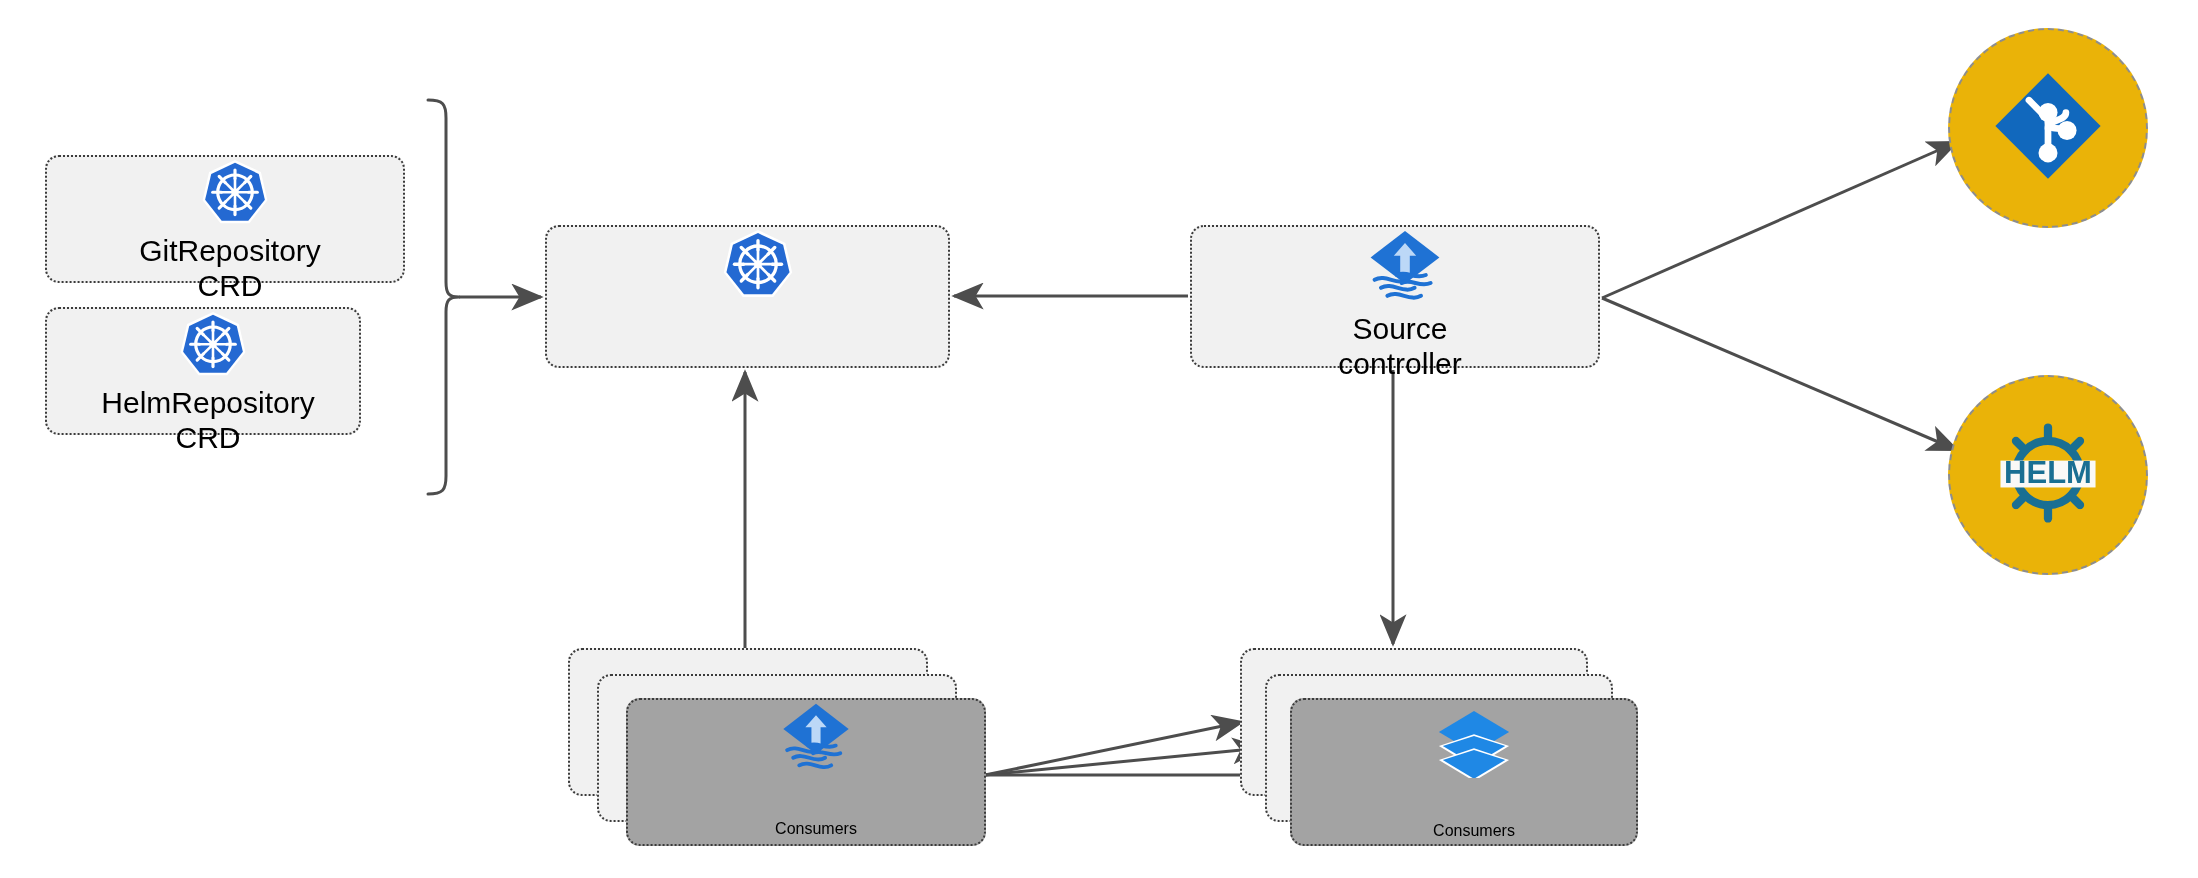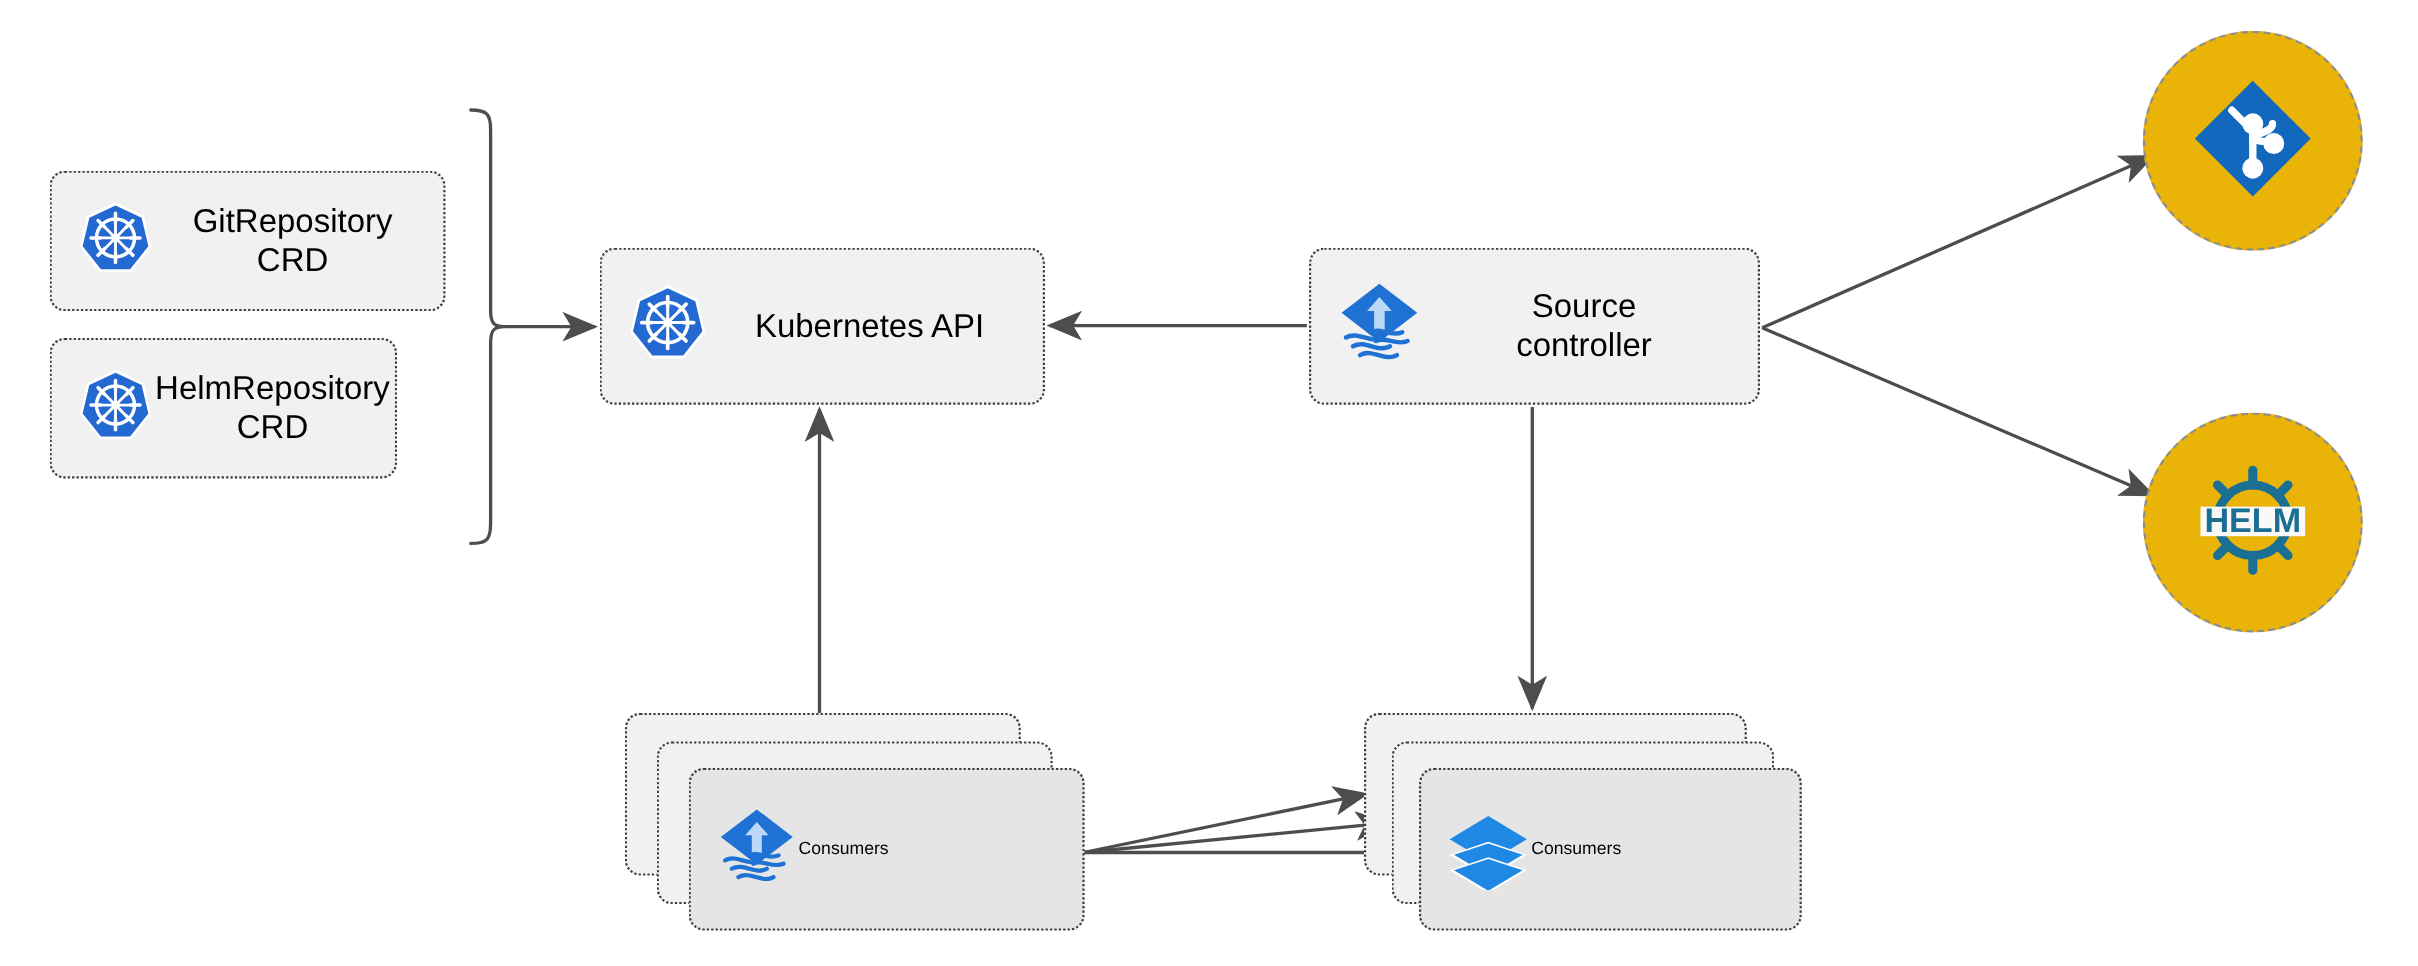--- a/index.html
+++ b/index.html
@@ -60,25 +60,26 @@
   .stack .ghost {
     position: absolute;
     box-sizing: border-box;
     background: #f1f1f1;
     border: 2px dotted #3b3b3b;
     border-radius: 14px;
   }
   .stack .front {
     position: absolute;
     box-sizing: border-box;
-    background: #e5e5e5;
+    background: #a3a3a3;
     border: 2px dotted #3b3b3b;
     border-radius: 14px;
     display: flex;
     align-items: center;
+    gap: 40px;
   }
 
   
   .circle-node {
     position: absolute;
     box-sizing: border-box;
     border-radius: 50%;
     background: #eab308;
     border: 2px dashed #8d8d8d;
     display: flex;
@@ -91,21 +92,21 @@
   #box-helmrepo-crd  { left: 45px;   top: 307px; width: 316px; height: 128px; }
   #box-kubernetes-api{ left: 545px;  top: 225px; width: 405px; height: 143px; }
   #box-source-ctrl   { left: 1190px; top: 225px; width: 410px; height: 143px; }
 
   #stack-consumers   { left: 568px;  top: 648px; width: 418px; height: 198px; }
   #stack-artifacts   { left: 1240px; top: 648px; width: 398px; height: 198px; }
 
   #circle-git        { left: 1948px; top: 28px;  width: 200px; height: 200px; }
   #circle-helm       { left: 1948px; top: 375px; width: 200px; height: 200px; }
 
-  .node-ico-pad { padding-left: 22px; padding-right: 2px; }
+  .node-ico-pad { padding-left: 22px; padding-right: 2px; flex-direction: column; }
 </style>
 </head>
 <body>
 
 <div id="canvas">
 
   <svg class="edges" viewBox="0 0 2198 878" xmlns="http://www.w3.org/2000/svg">
     <defs>
       <marker id="ah" viewBox="0 0 12 10" refX="11" refY="5" markerWidth="11" markerHeight="9" orient="auto-start-reverse">
         <path d="M0,0 L12,5 L0,10 L3,5 Z" fill="#4d4d4d"></path>
@@ -245,21 +246,20 @@
           <line x1="31" y1="49" x2="45" y2="49"></line>
           <line x1="55" y1="49" x2="69" y2="49"></line>
           <line x1="37" y1="36" x2="46.5" y2="45.5"></line>
           <line x1="53.5" y1="52.5" x2="63" y2="62"></line>
           <line x1="63" y1="36" x2="53.5" y2="45.5"></line>
           <line x1="46.5" y1="52.5" x2="37" y2="62"></line>
         </g>
         <circle cx="50" cy="49" r="5.2" fill="#ffffff"></circle>
       </svg>
     </span>
-    <span class="label">Kubernetes API</span>
   </div>
 
   <div class="node node-ico-pad" id="box-source-ctrl">
     <span class="ico">
       <svg width="80" height="80" viewBox="0 0 100 100" xmlns="http://www.w3.org/2000/svg">
         <path d="M50 5 L93 38 L50 71 L7 38 Z" fill="#1f72d4"></path>
         <path d="M50 20 L64 36 L56 36 L56 60 L44 60 L44 36 L36 36 Z" fill="#bcd8f7"></path>
         <g stroke="#1f72d4" stroke-width="5" fill="none" stroke-linecap="round">
           <path d="M12 66 C 26 58, 40 74, 54 66"></path>
           <path d="M20 76 C 34 68, 48 84, 62 76"></path>

